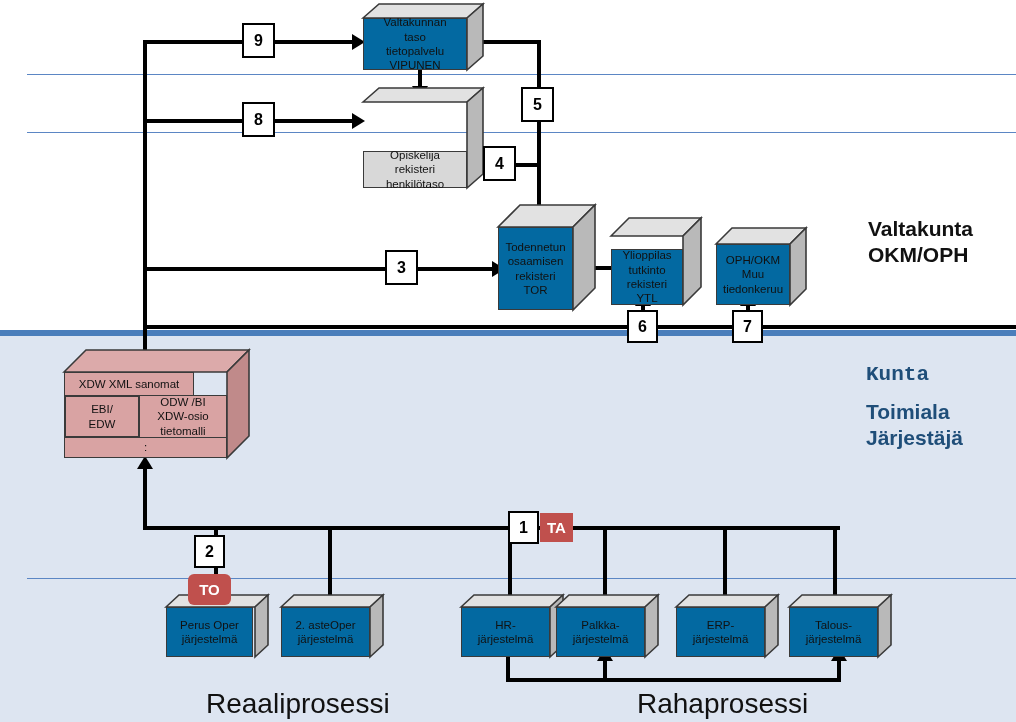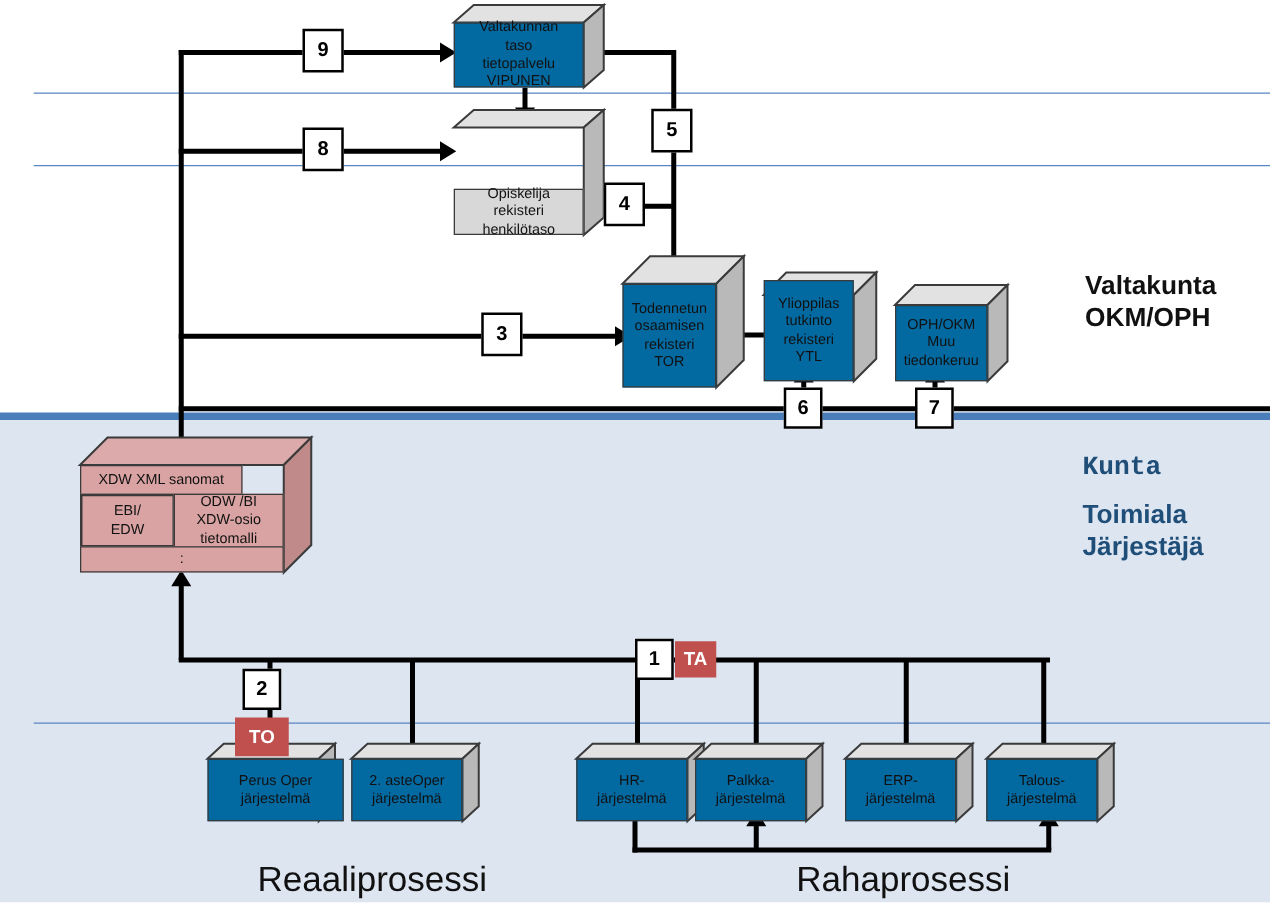--- a/index.html
+++ b/index.html
@@ -139,21 +139,21 @@
     <div class="face" style="width:75px;height:83px;">
       <div class="txt">Todennetun<br>osaamisen<br>rekisteri<br>TOR</div>
     </div>
   </div>
 
   <div class="box" style="left:611px;top:218px;width:90px;height:87px;">
     <svg class="shell" width="90" height="87" viewBox="0 0 90 87">
       <polygon points="0,18 18,0 90,0 72,18" fill="#e2e2e2" stroke="#3a3a3a" stroke-width="1.6"></polygon>
       <polygon points="72,18 90,0 90,69 72,87" fill="#b9b9b9" stroke="#3a3a3a" stroke-width="1.6"></polygon>
     </svg>
-    <div class="face" style="width:72px;height:81px;margin-top:28px;">
+    <div class="face" style="width:72px;height:56px;margin-top:28px;">
       <div class="txt">Ylioppilas<br>tutkinto<br>rekisteri YTL</div>
     </div>
   </div>
 
   <div class="box" style="left:716px;top:228px;width:90px;height:77px;">
     <svg class="shell" width="90" height="77" viewBox="0 0 90 77">
       <polygon points="0,16 16,0 90,0 74,16" fill="#e2e2e2" stroke="#3a3a3a" stroke-width="1.6"></polygon>
       <polygon points="74,16 90,0 90,61 74,77" fill="#b9b9b9" stroke="#3a3a3a" stroke-width="1.6"></polygon>
     </svg>
     <div class="face" style="width:74px;height:61px;">
@@ -178,21 +178,21 @@
     <div class="sub pink" style="left:0;top:89px;width:163px;height:21px;">
       <div class="txt">:</div>
     </div>
   </div>
 
   <div class="box" style="left:166px;top:595px;width:102px;height:62px;">
     <svg class="shell" width="102" height="62" viewBox="0 0 102 62">
       <polygon points="0,12 13,0 102,0 89,12" fill="#e2e2e2" stroke="#3a3a3a" stroke-width="1.6"></polygon>
       <polygon points="89,12 102,0 102,50 89,62" fill="#b9b9b9" stroke="#3a3a3a" stroke-width="1.6"></polygon>
     </svg>
-    <div class="face" style="width:109px;height:50px;">
+    <div class="face" style="width:87px;height:50px;">
       <div class="txt">Perus Oper<br>järjestelmä</div>
     </div>
   </div>
 
   <div class="box" style="left:281px;top:595px;width:102px;height:62px;">
     <svg class="shell" width="102" height="62" viewBox="0 0 102 62">
       <polygon points="0,12 13,0 102,0 89,12" fill="#e2e2e2" stroke="#3a3a3a" stroke-width="1.6"></polygon>
       <polygon points="89,12 102,0 102,50 89,62" fill="#b9b9b9" stroke="#3a3a3a" stroke-width="1.6"></polygon>
     </svg>
     <div class="face" style="width:89px;height:50px;">
@@ -244,21 +244,21 @@
   <div class="badge" style="left:242px;top:102px;width:33px;height:35px;">8</div>
   <div class="badge" style="left:385px;top:250px;width:33px;height:35px;">3</div>
   <div class="badge" style="left:521px;top:87px;width:33px;height:35px;">5</div>
   <div class="badge" style="left:483px;top:146px;width:33px;height:35px;">4</div>
   <div class="badge" style="left:627px;top:310px;width:31px;height:33px;">6</div>
   <div class="badge" style="left:732px;top:310px;width:31px;height:33px;">7</div>
   <div class="badge" style="left:508px;top:511px;width:31px;height:33px;">1</div>
   <div class="badge" style="left:194px;top:535px;width:31px;height:33px;">2</div>
 
   <div class="tag" style="left:540px;top:513px;width:33px;height:29px;">TA</div>
-  <div class="tag" style="left:188px;top:574px;width:43px;height:31px;">TO</div>
+  <div class="tag" style="left:188px;top:574px;width:43px;height:31px;border-radius:6px;">TO</div>
 
   <div class="sidelabel dark" style="left:868px;top:216px;">
     <div>Valtakunta</div>
     <div>OKM/OPH</div>
   </div>
 
   <div class="sidelabel blue" style="left:866px;top:362px;font-family:Liberation Mono, monospace;">
     <div>Kunta</div>
   </div>
   <div class="sidelabel blue" style="left:866px;top:399px;">

